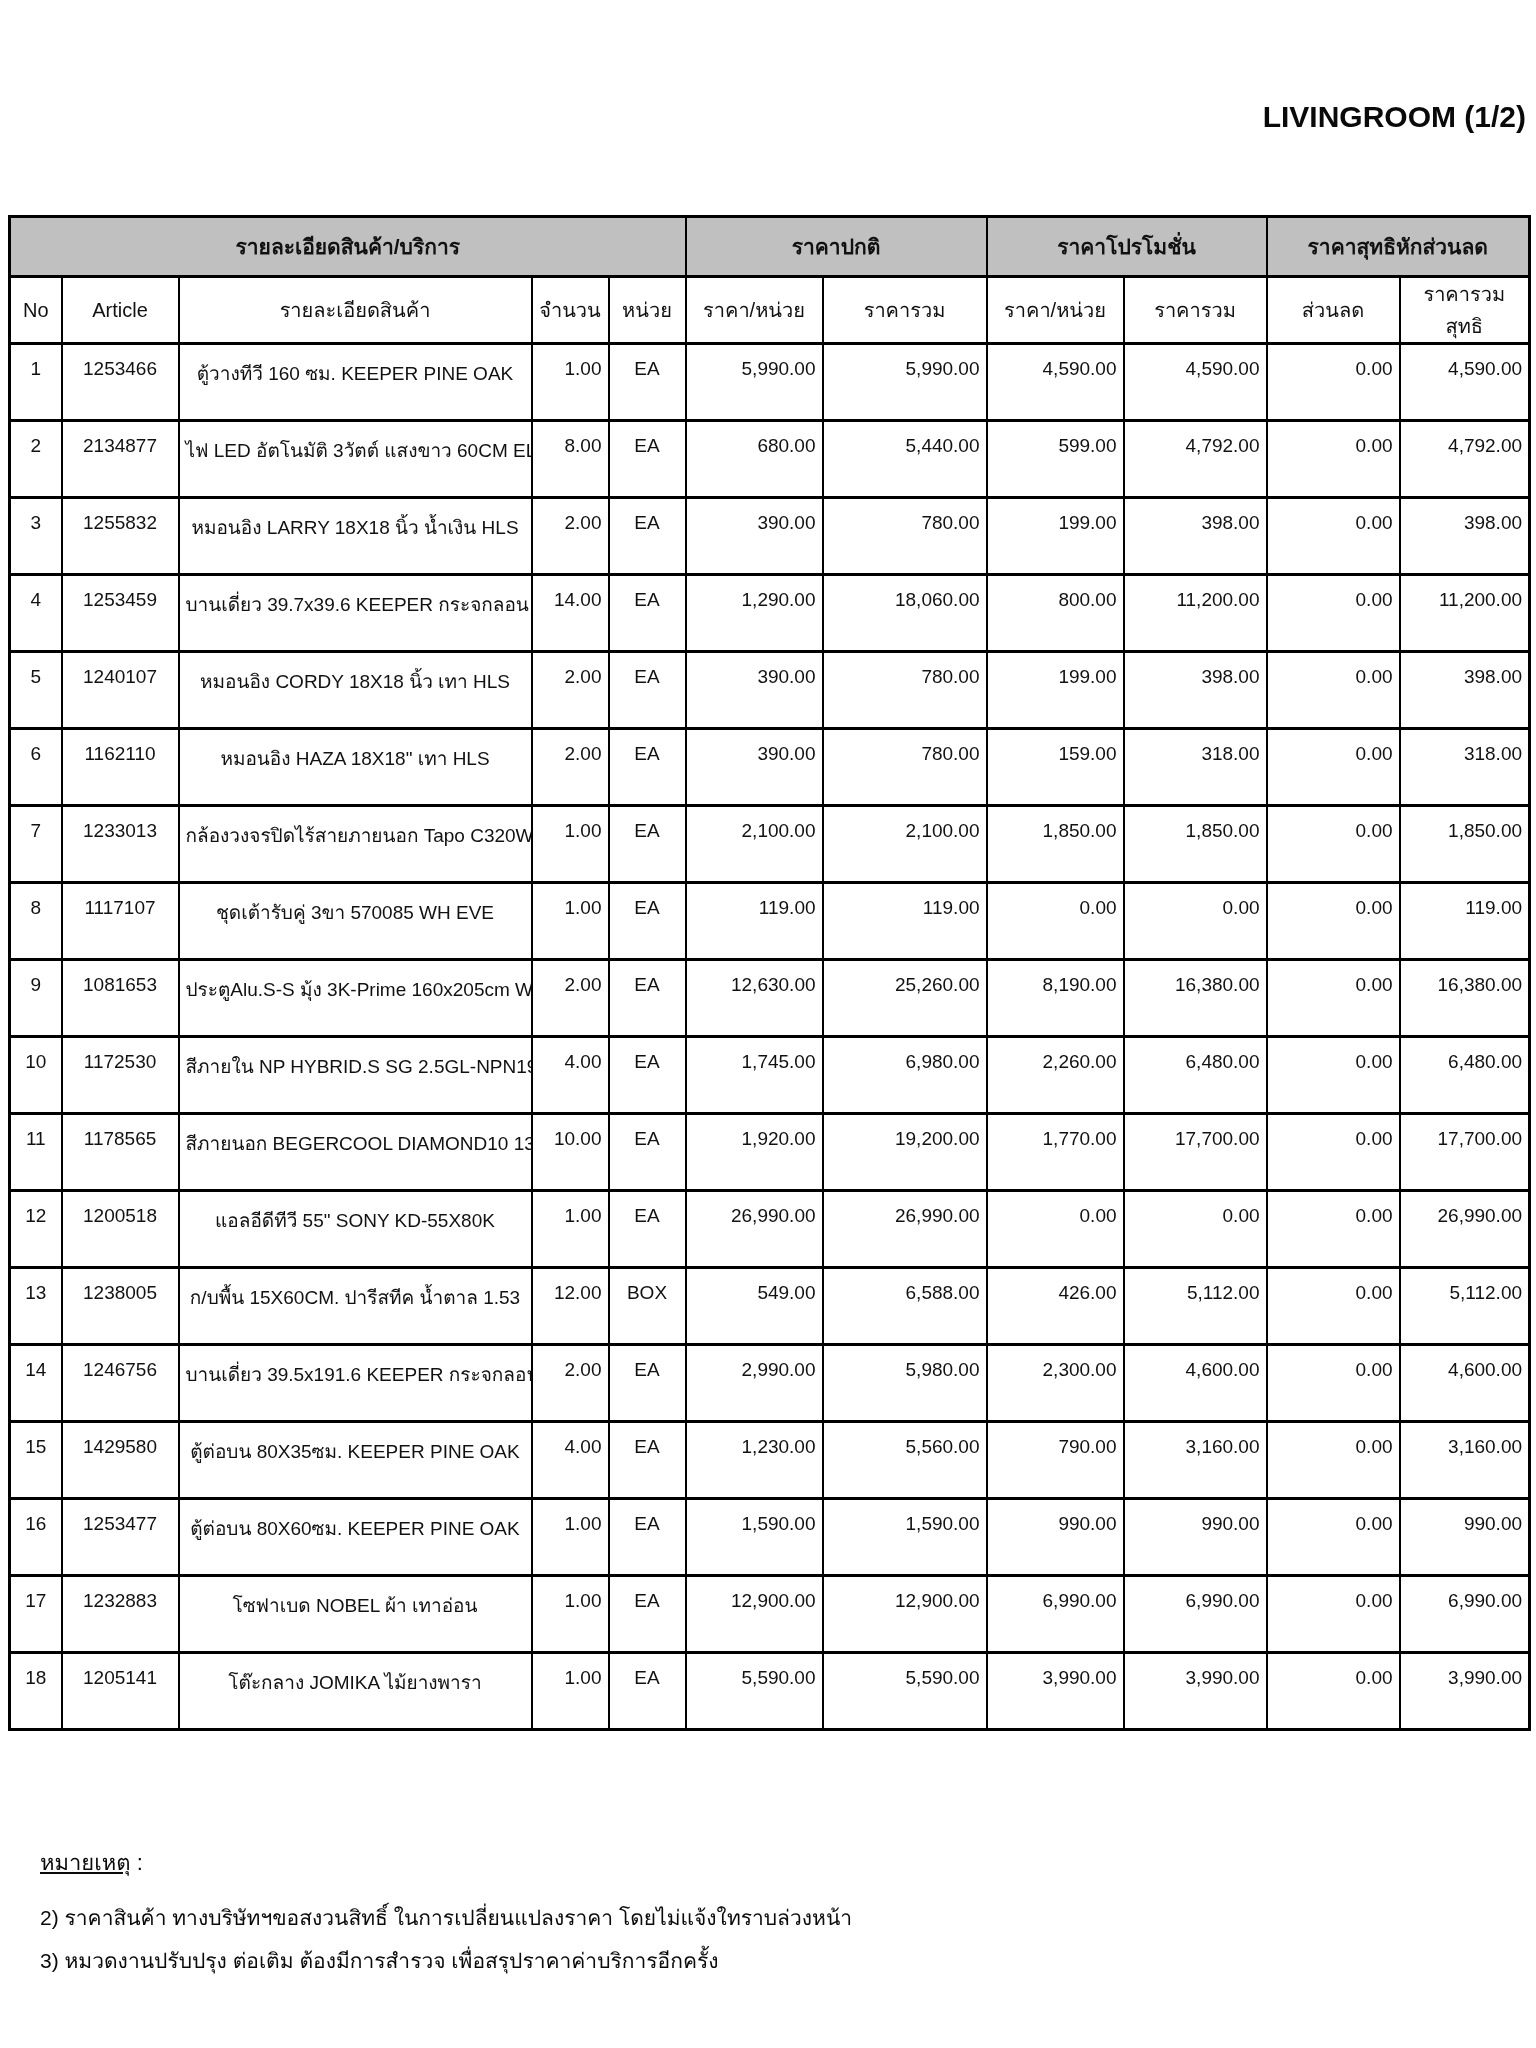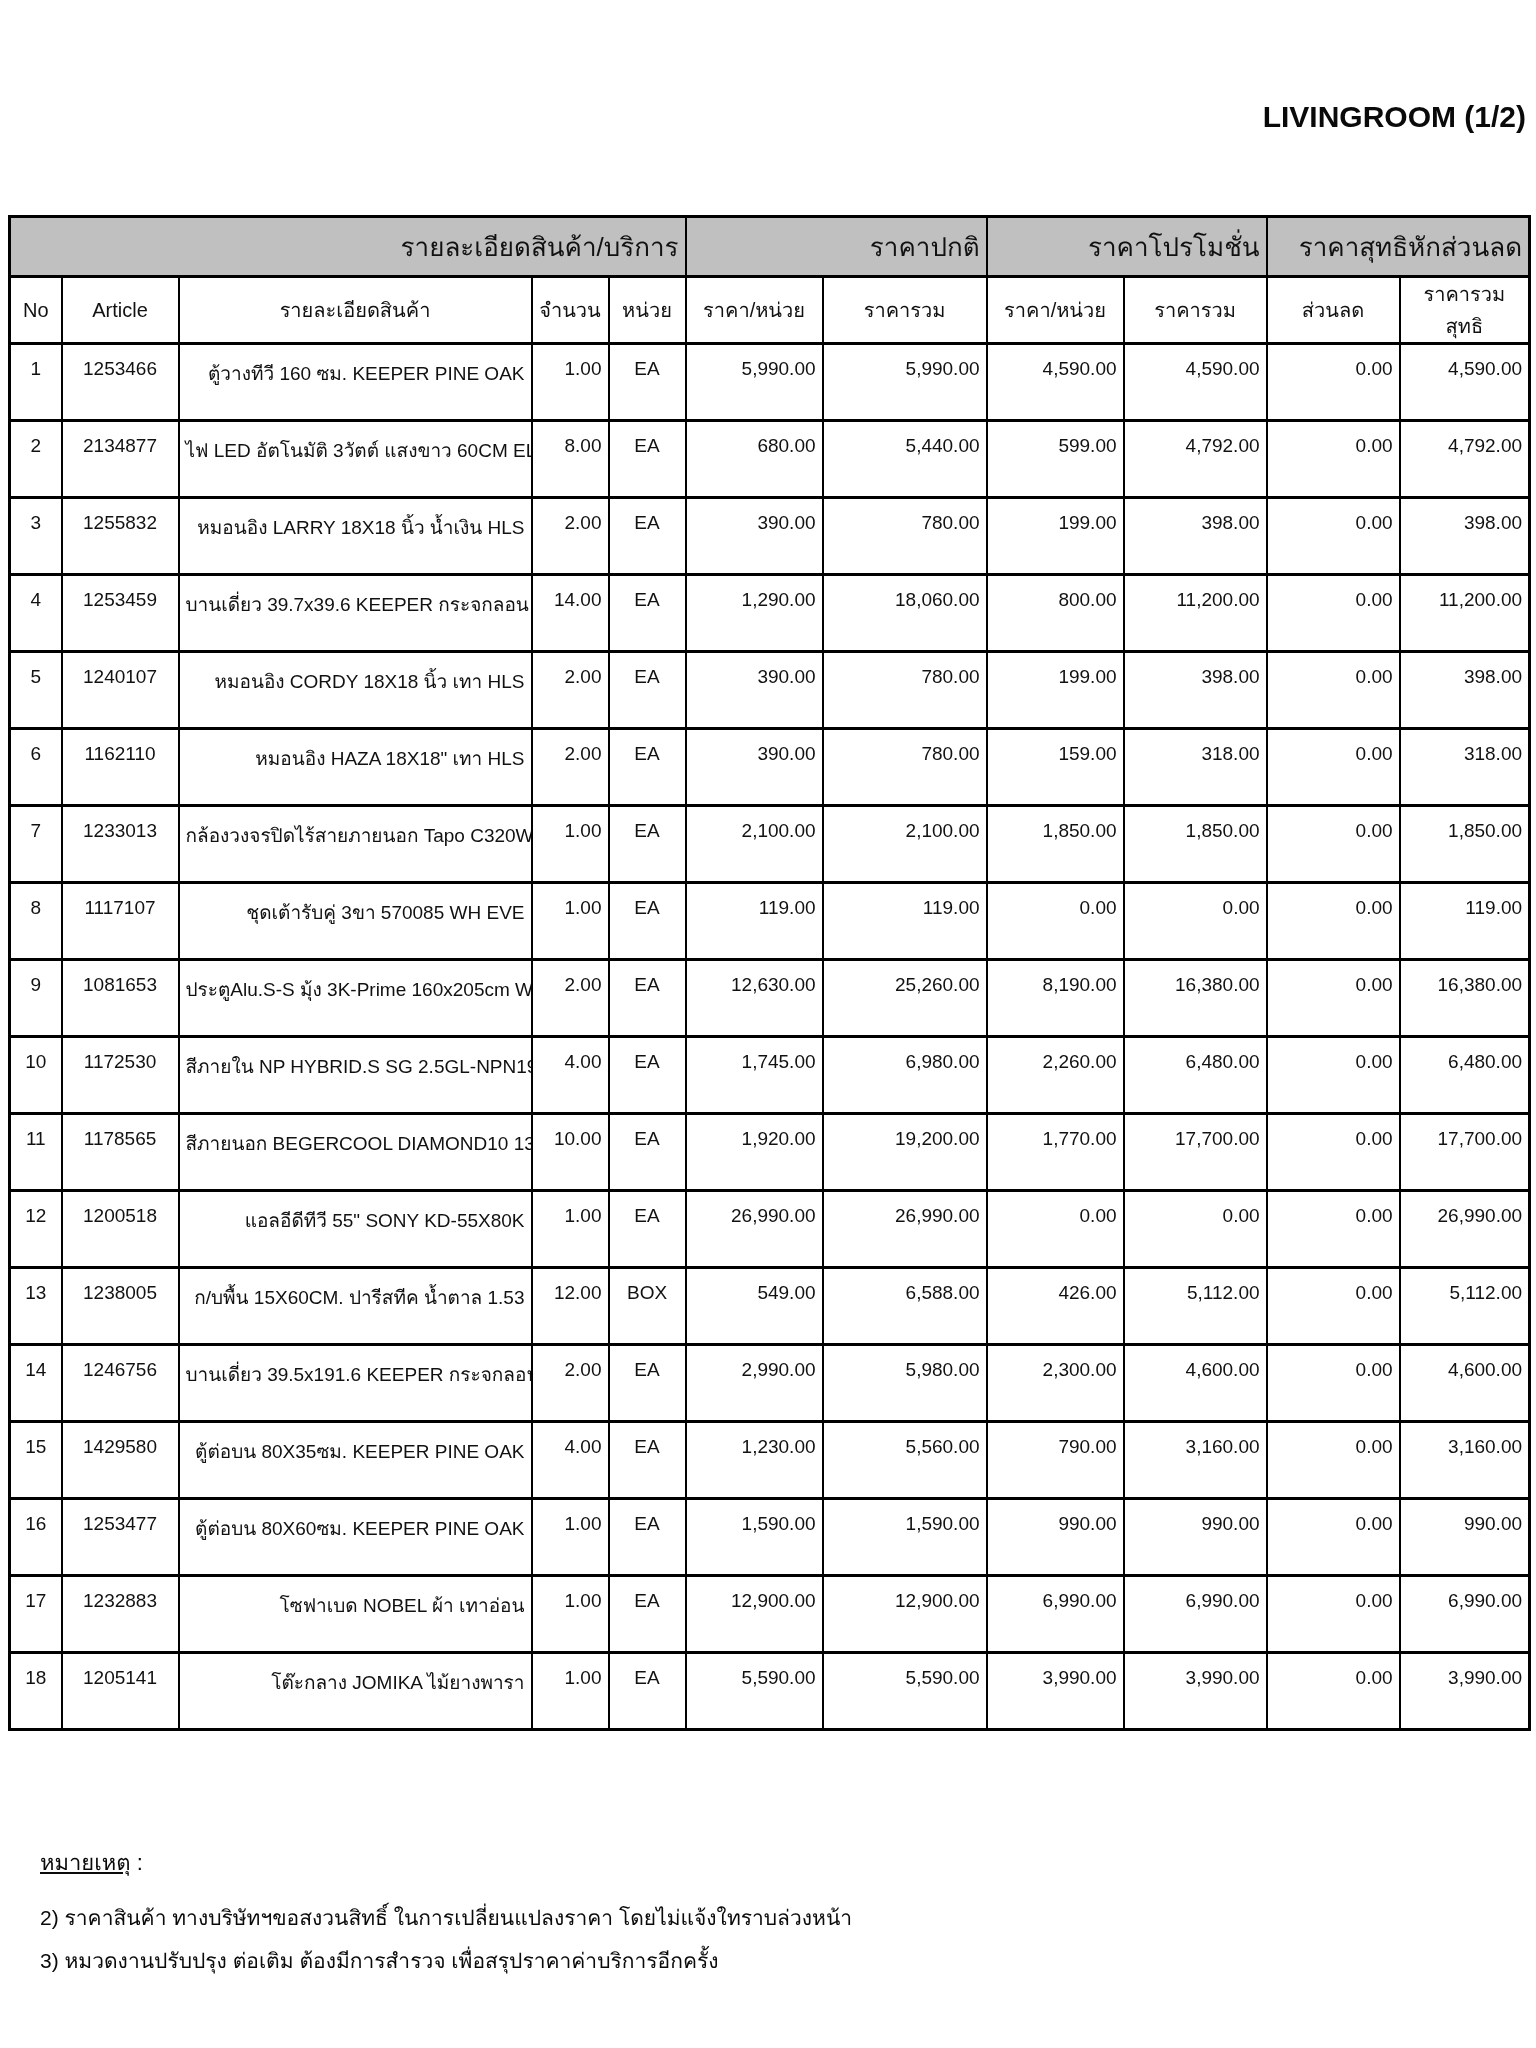--- a/index.html
+++ b/index.html
@@ -37,43 +37,43 @@
     border-style: solid;
     border-color: #000;
     border-width: 3px 2px;
     padding: 0 6px;
     font-weight: normal;
     box-sizing: border-box;
   }
   tr.group-row th {
     background: var(--header-bg, #c0c0c0);
     height: 60px;
-    font-size: 26px;
-    font-weight: normal;
-    text-align: right;
+    font-size: 21px;
+    font-weight: bold;
+    text-align: center;
     vertical-align: middle;
   }
   tr.sub-row th {
     background: #ffffff;
     height: 64px;
     font-size: 20px;
     text-align: center;
     vertical-align: middle;
   }
   tr.data-row td {
     height: 77px;
     vertical-align: top;
     padding-top: 13px;
     font-size: 19px;
     background: #ffffff;
   }
   td.c { text-align: center; }
   td.r { text-align: right; padding-right: 10px; }
   td.desc {
-    text-align: right;
+    text-align: center;
     padding-left: 5px;
     padding-right: 0;
     white-space: nowrap;
     overflow: hidden;
   }
   .notes {
     position: absolute;
     top: 1845px;
     left: 40px;
     width: 1460px;

